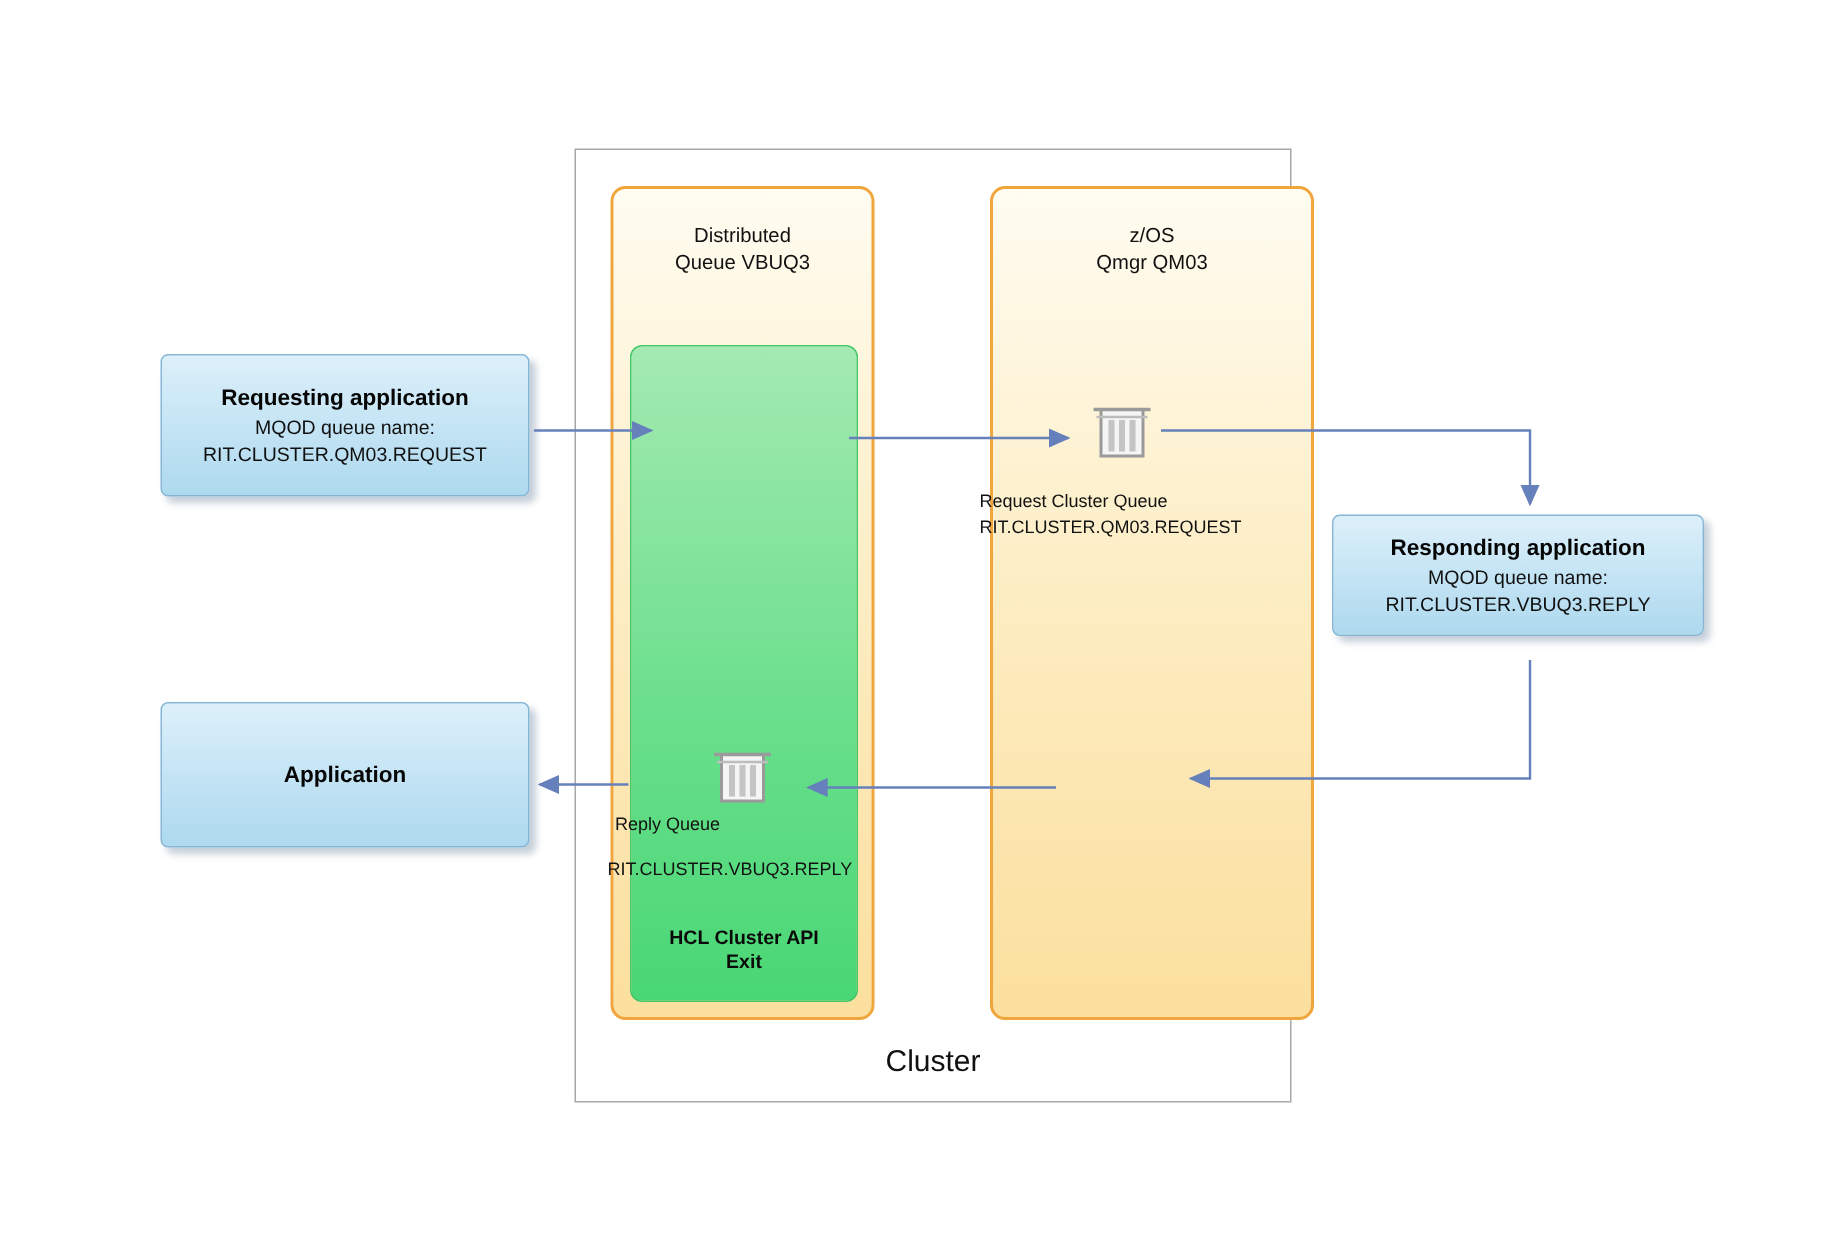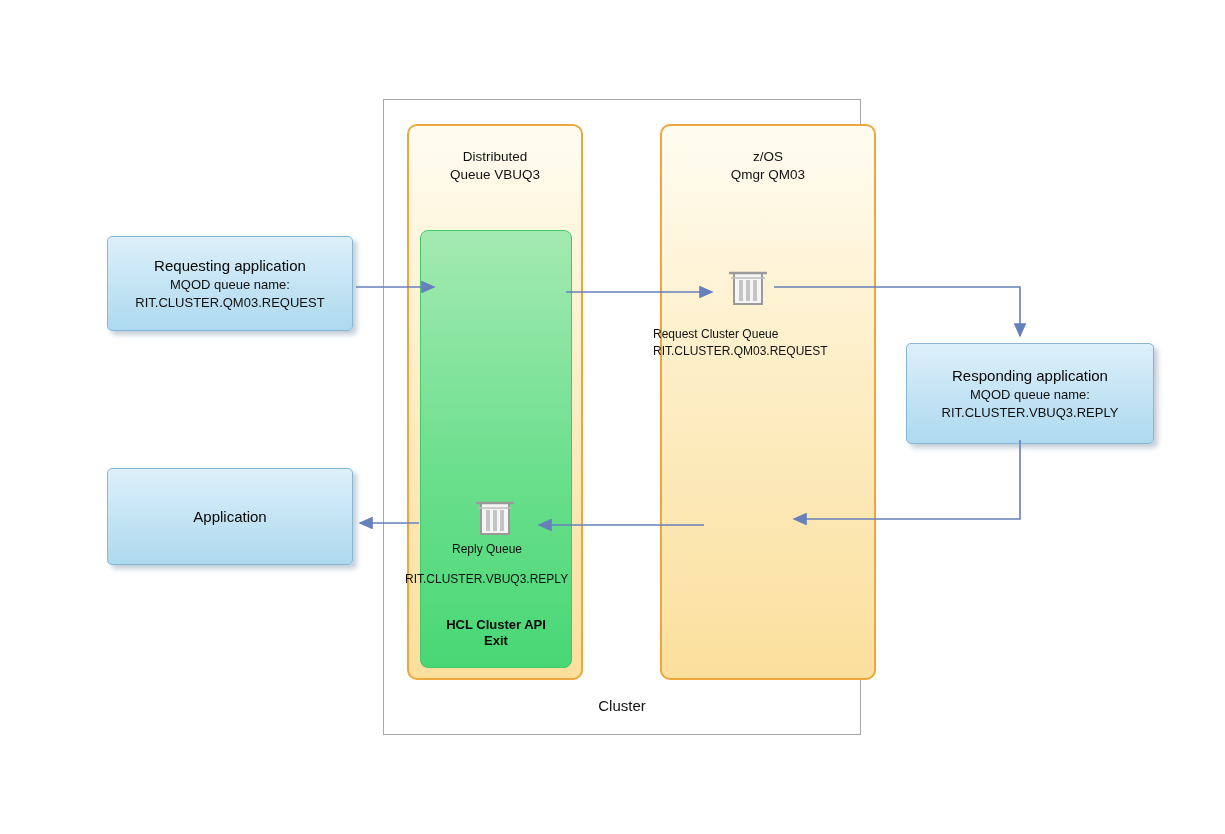--- a/index.html
+++ b/index.html
@@ -14,21 +14,21 @@
   .abs { position: absolute; }
 
   
   .cluster-box {
     left: 383px; top: 99px; width: 478px; height: 636px;
     border: 1px solid #a8a8a8;
     background: #ffffff;
   }
   .cluster-label {
     left: 383px; top: 697px; width: 478px;
-    text-align: center; font-size: 15px; color: #111;
+    text-align: center; font-size: 20px; color: #111;
   }
 
   
   .qmgr {
     border: 2px solid #f0a63c;
     border-radius: 10px;
     background: linear-gradient(to bottom, #fffcf1 0%, #fdeec6 45%, #fbdf9d 100%);
   }
   .qmgr-left  { left: 407px; top: 124px; width: 176px; height: 556px; }
   .qmgr-right { left: 660px; top: 124px; width: 216px; height: 556px; }
@@ -53,33 +53,33 @@
   .app-box {
     border: 1px solid #86b6d6;
     border-radius: 5px;
     background: linear-gradient(to bottom, #ddf0fa 0%, #c2e3f4 55%, #aed9ee 100%);
     box-shadow: 4px 4px 5px rgba(110, 135, 160, 0.40);
     display: flex; flex-direction: column; justify-content: center; align-items: center;
     gap: 3px; text-align: center;
   }
   .box-requesting { left: 107px; top: 236px; width: 246px; height: 95px; }
   .box-application { left: 107px; top: 468px; width: 246px; height: 97px; }
-  .box-responding { left: 888px; top: 343px; width: 248px; height: 101px; margin-left: 18px; }
-  .app-title { font-weight: normal; font-size: 15px; color: #060606; }
+  .box-responding { left: 888px; top: 343px; width: 248px; height: 81px; }
+  .app-title { font-weight: bold; font-size: 15px; color: #060606; }
   .app-line  { font-size: 13px; color: #101010; }
 
   
   .queue-icon { width: 46px; height: 42px; }
   .icon-request { left: 725px; top: 268px; }
   .icon-reply   { left: 472px; top: 498px; }
   .queue-text {
     font-size: 12px; color: #111; line-height: 17px;
   }
   .lbl-request { left: 653px; top: 326px; width: 192px; }
-  .lbl-reply-1 { left: 410px; top: 541px; width: 172px; margin-left: 42px; }
+  .lbl-reply-1 { left: 410px; top: 541px; width: 172px; }
   .lbl-reply-2 { left: 405px; top: 571px; width: 182px; }
 
   
   .arrows { left: 0; top: 0; width: 1225px; height: 834px; pointer-events: none; }
   .flow { stroke: #6680bb; stroke-width: 1.6; fill: none; marker-end: url(#arrowhead); }
 </style>
 </head>
 <body>
 
 <div class="abs cluster-box"></div>

